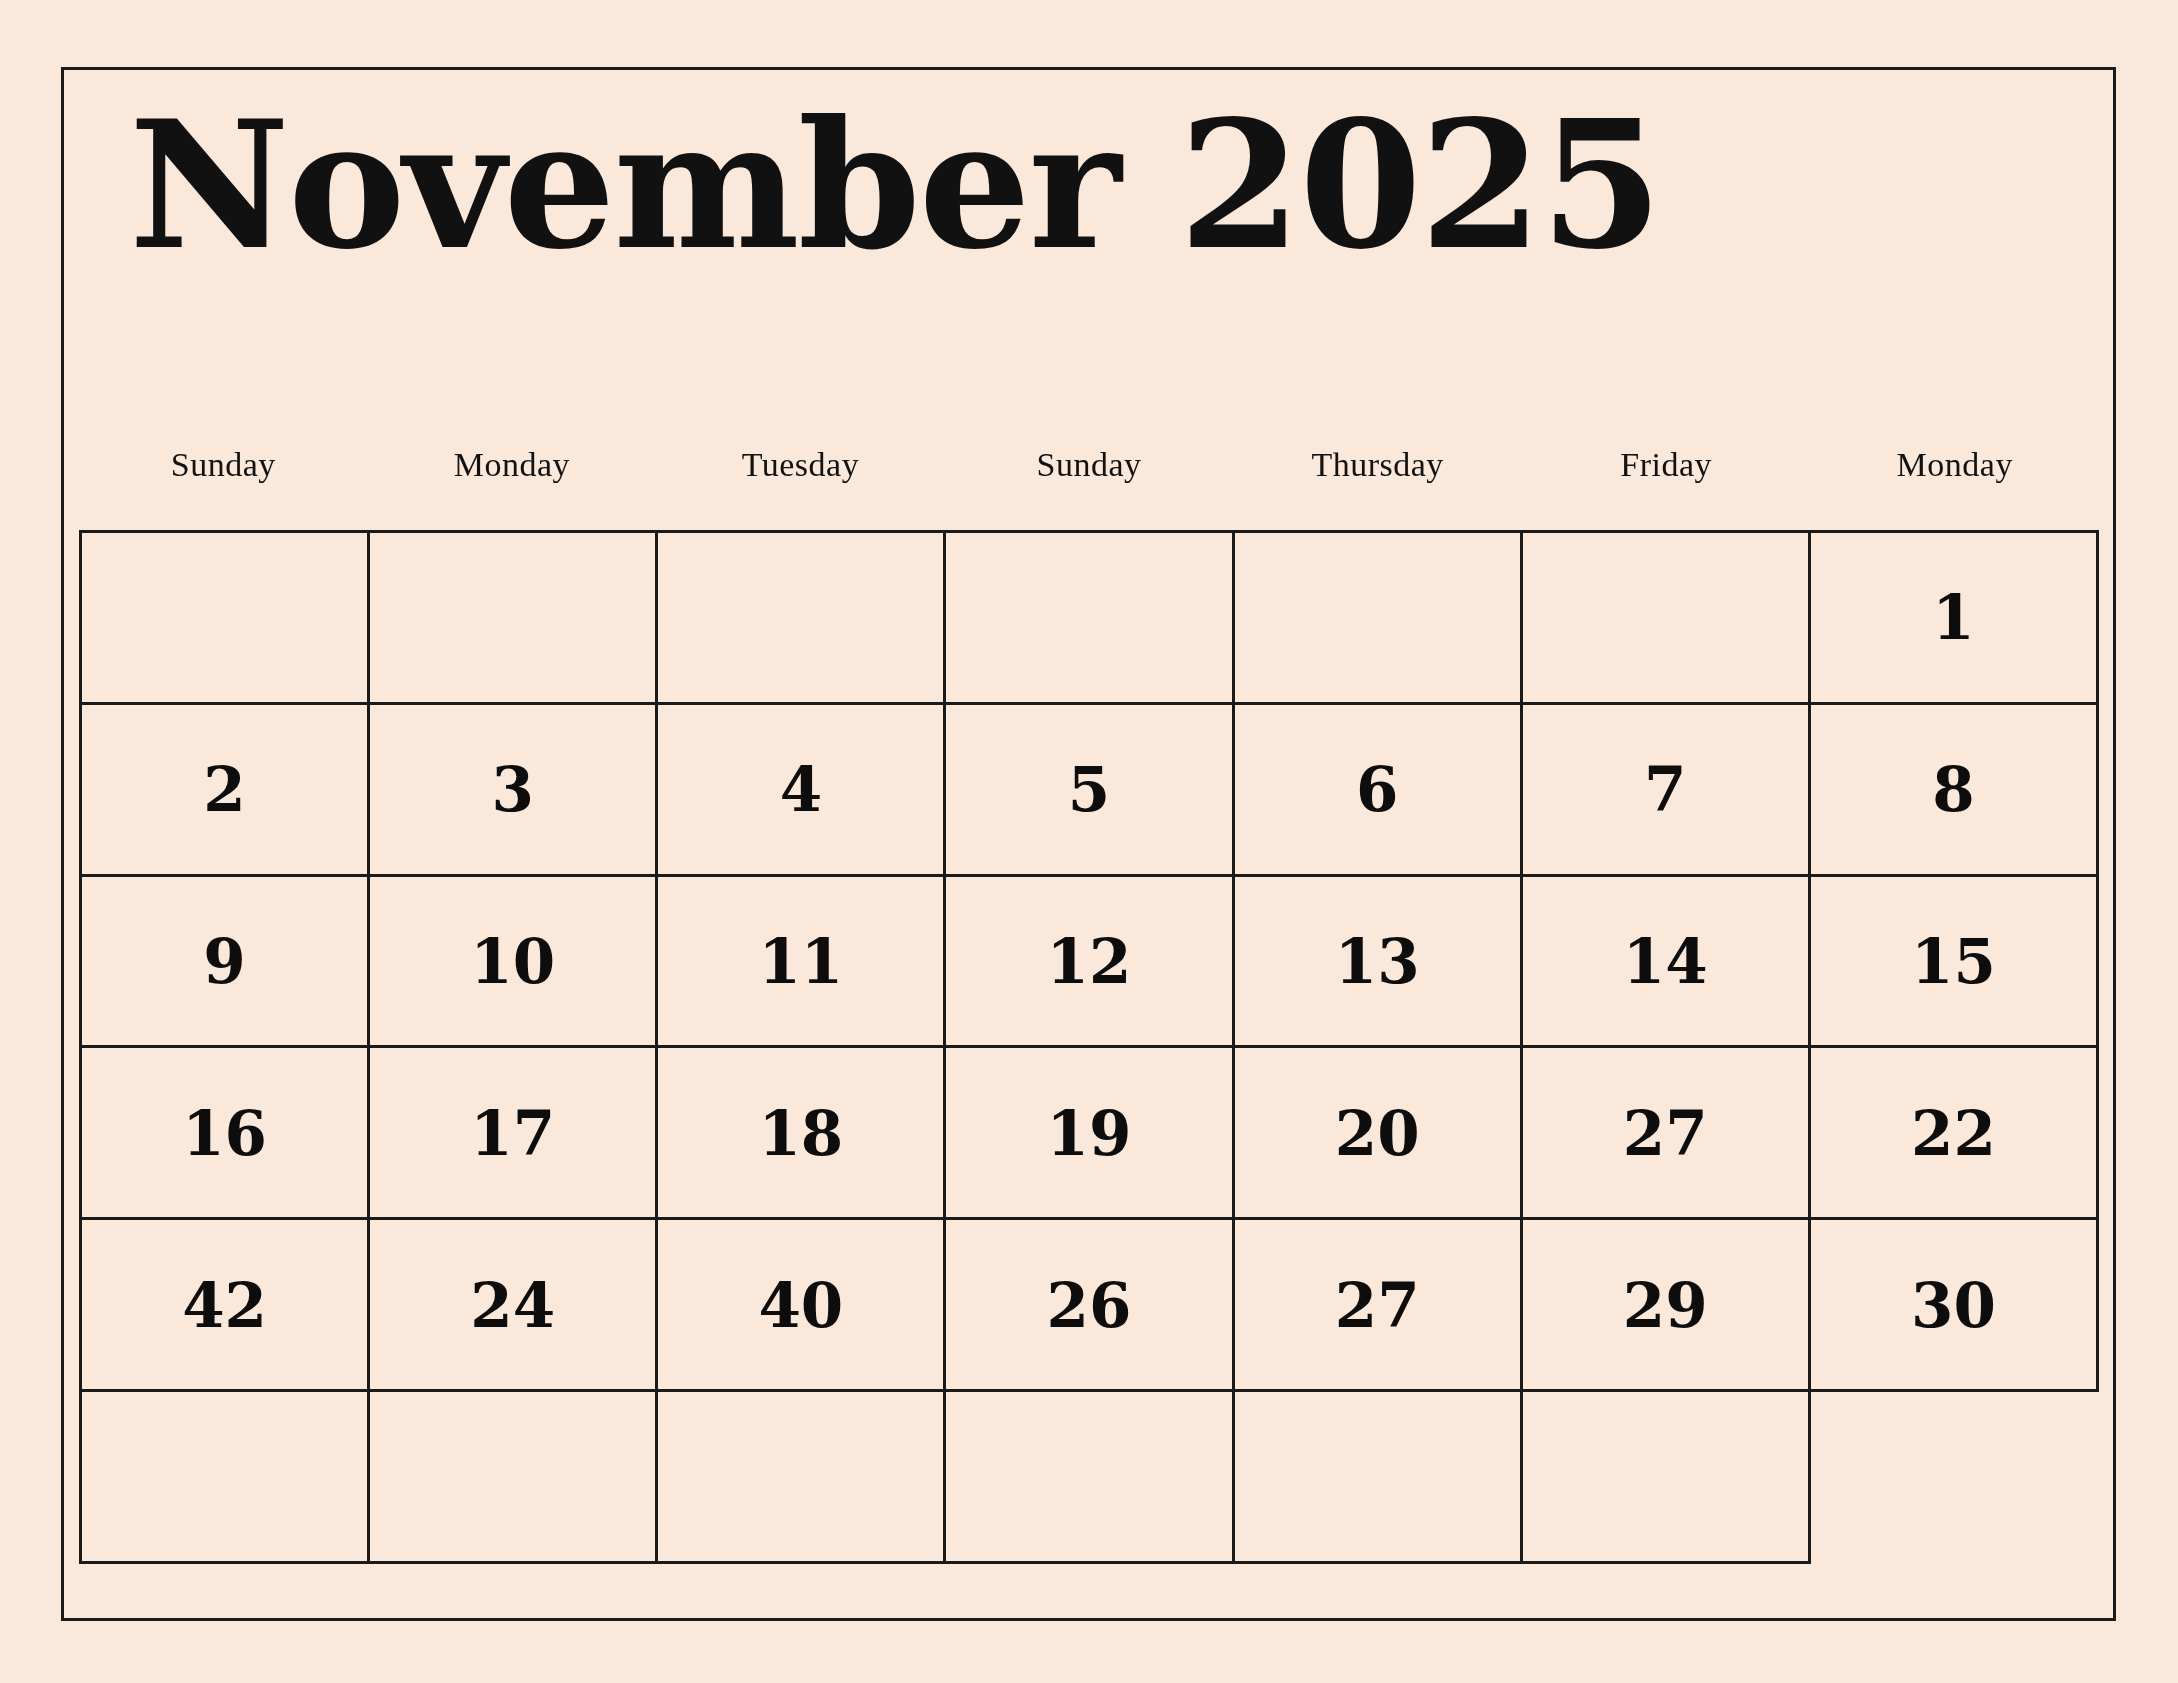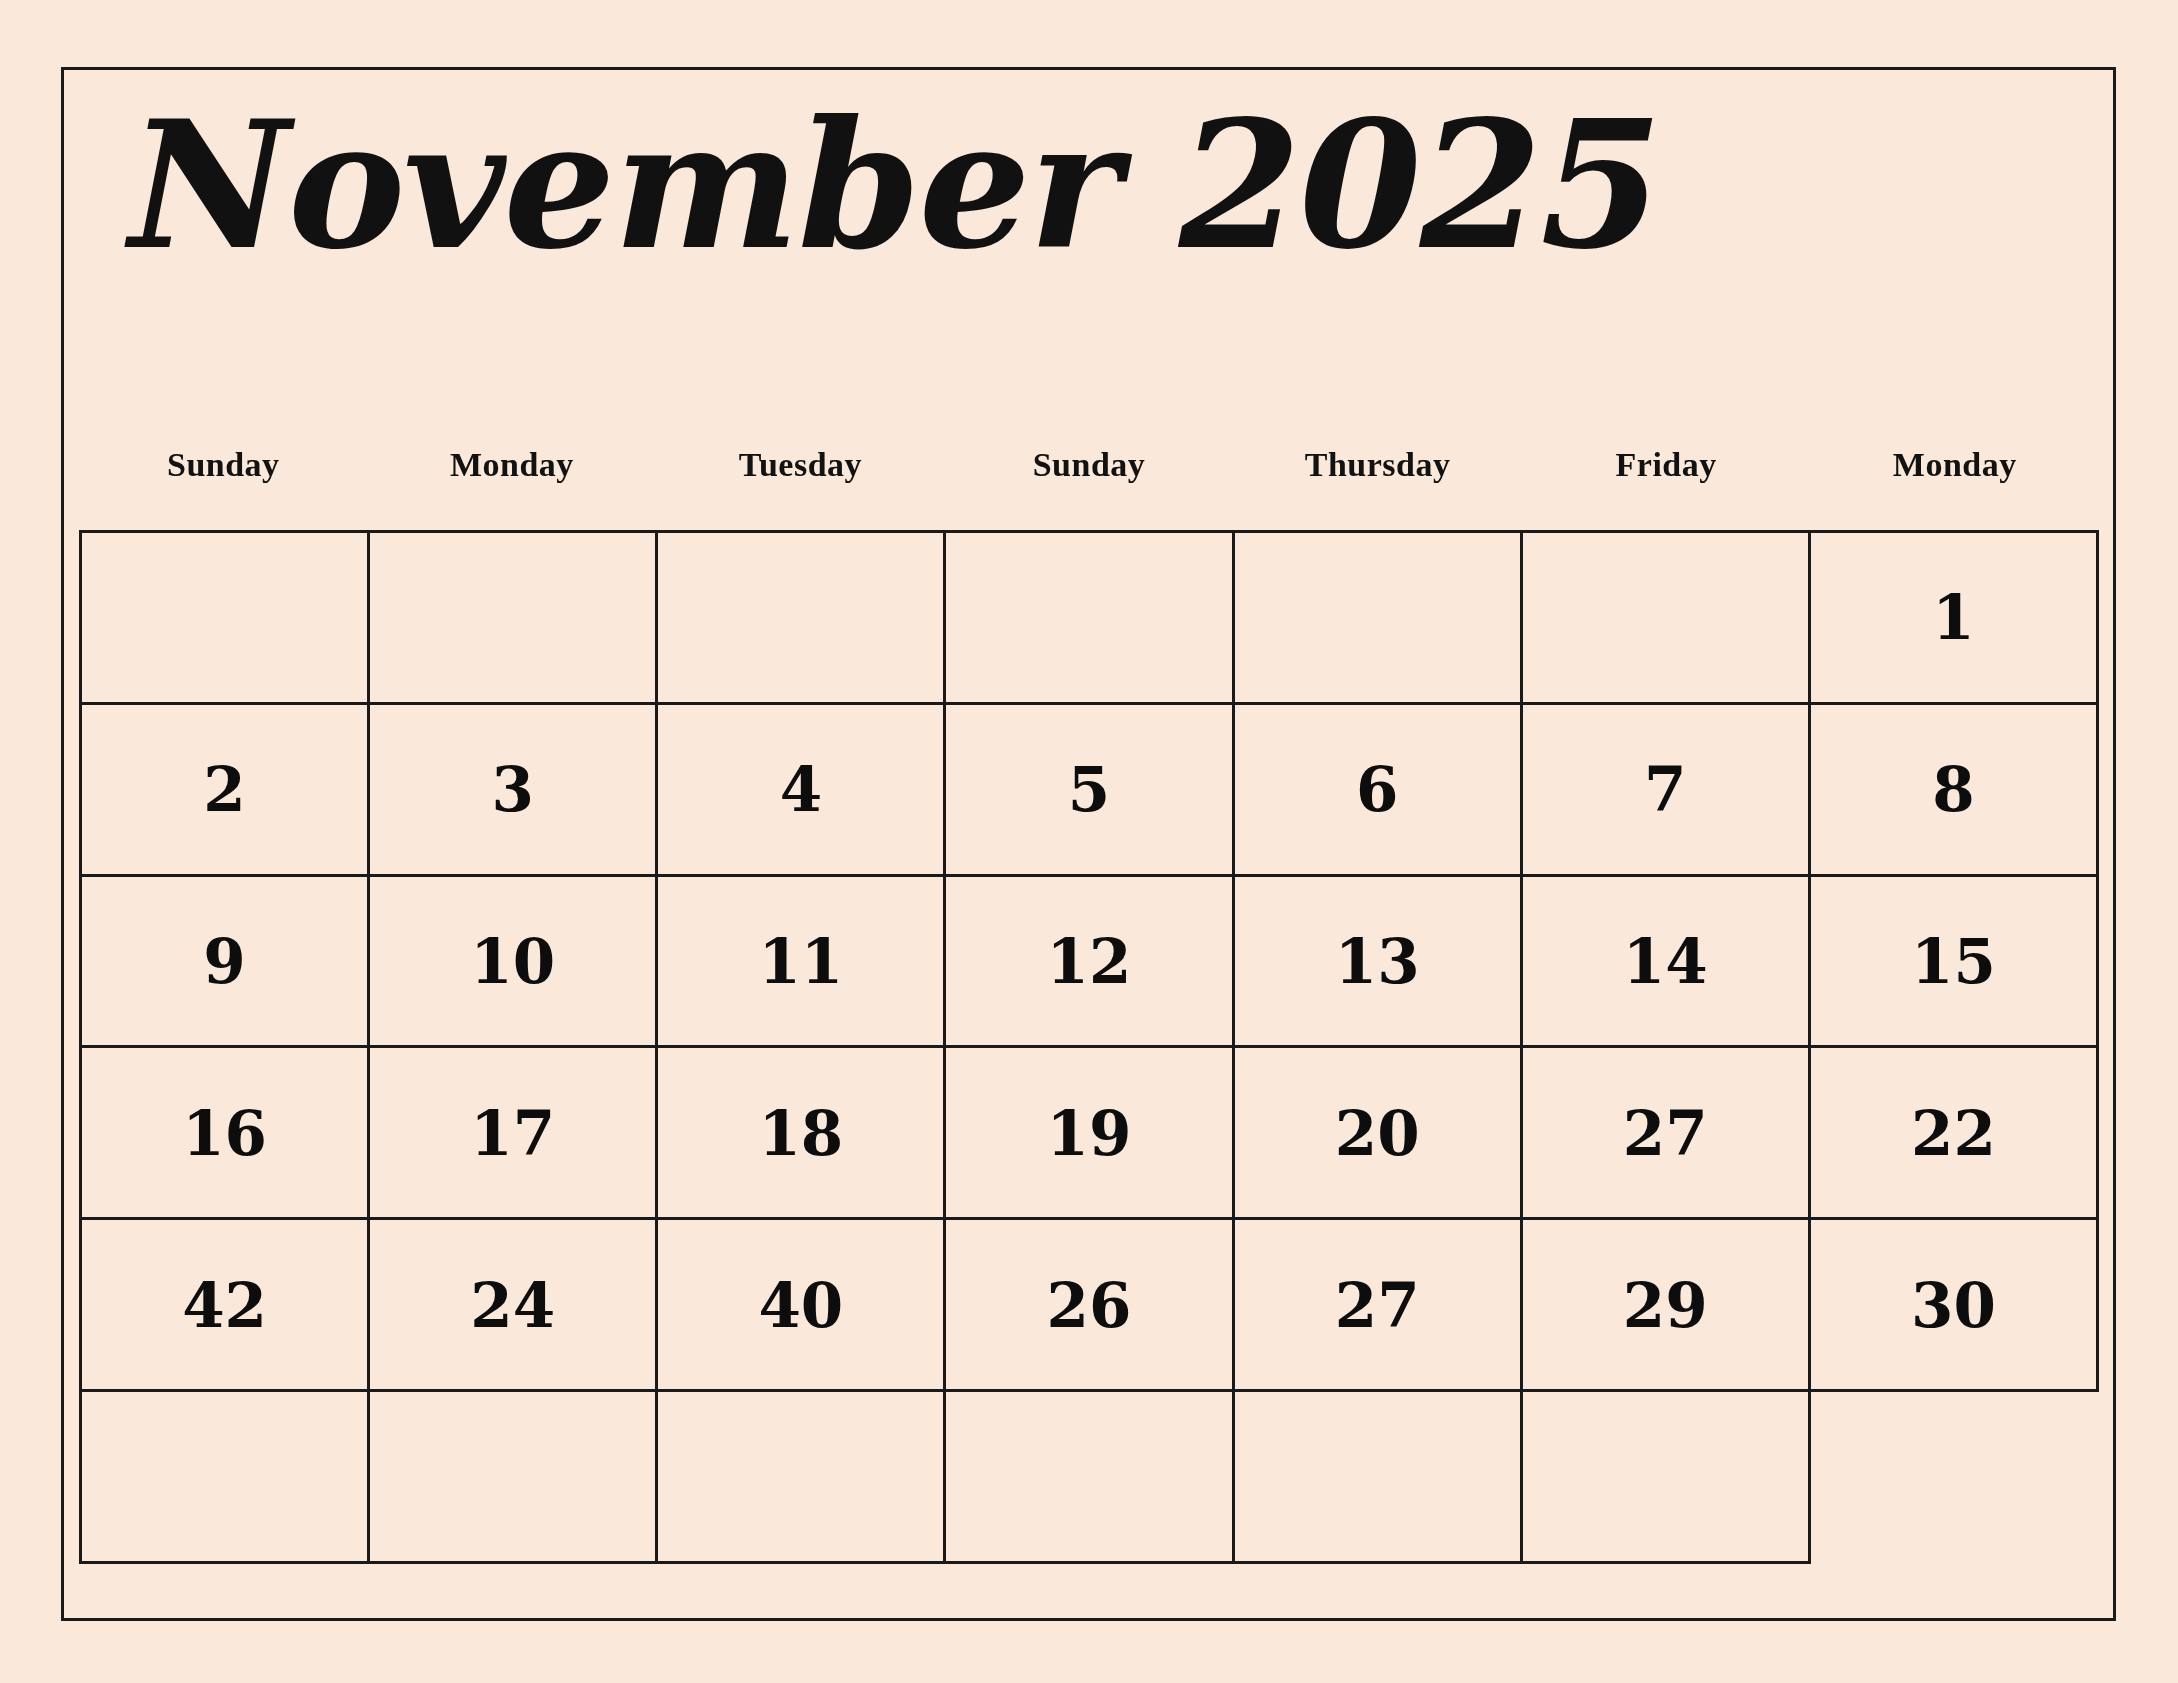--- a/index.html
+++ b/index.html
@@ -40,35 +40,34 @@
     top: 94px;
     width: 1921px;
     height: 183px;
     font-family: "DejaVu Serif", serif;
     font-weight: 700;
     font-size: 176px;
     line-height: 183px;
     letter-spacing: -2px;
     color: #111111;
     white-space: nowrap;
-    font-style: italic;
   }
 
   #weekdays {
     position: absolute;
     left: 79px;
     top: 446px;
     width: 2020px;
     display: flex;
   }
   .weekday {
     flex: 1 1 0;
     text-align: center;
     font-family: "Liberation Serif", serif;
-    font-weight: 700;
+    font-weight: 400;
     font-size: 34px;
     color: #121212;
     letter-spacing: 0.5px;
   }
 
   #grid {
     position: absolute;
     left: 79px;
     top: 530px;
     width: 2020px;

